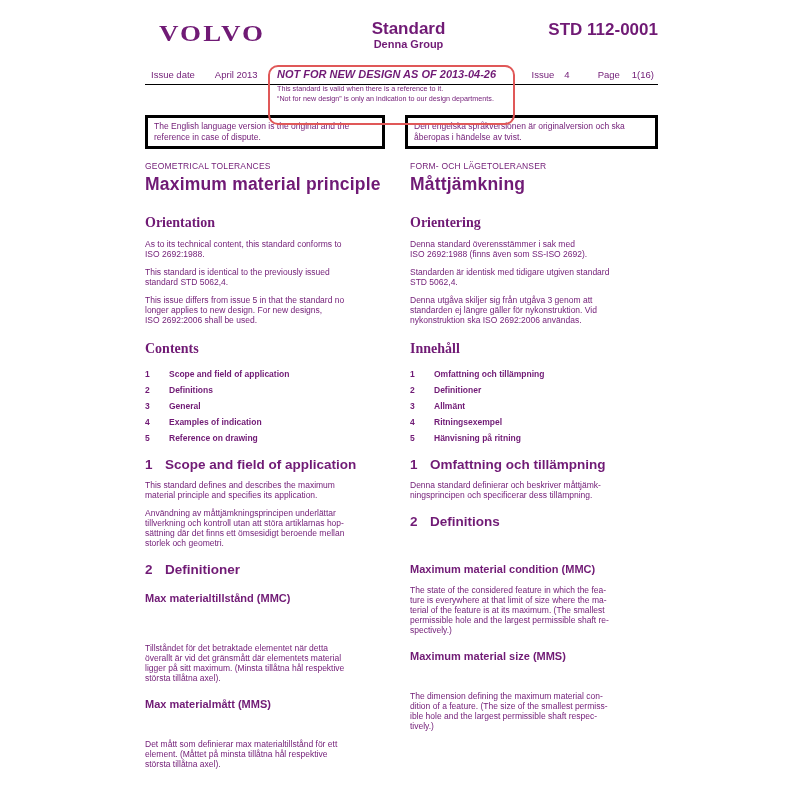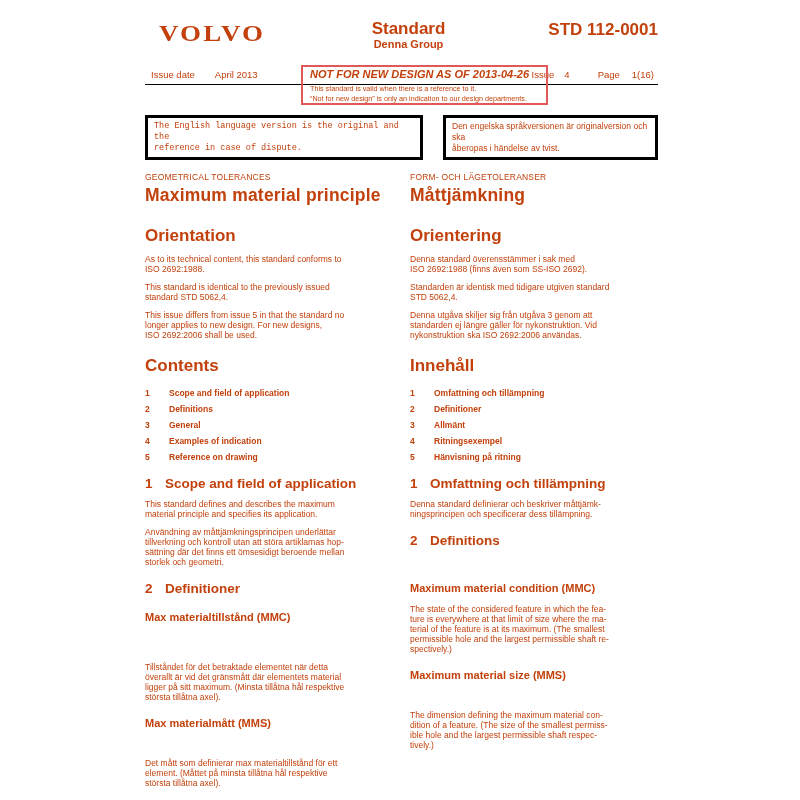--- a/index.html
+++ b/index.html
@@ -1,18 +1,18 @@
 <!DOCTYPE html>
 <html><head>
 <meta charset="utf-8">
 <style>
   html,body { margin:0; padding:0; background:#ffffff; }
   .page {
     position:relative; width:800px; height:800px;
-    background:#ffffff; color:#c2410c;
+    background:#ffffff; color:#701a75;
     font-family:"Liberation Sans", sans-serif;
     overflow:hidden;
   }
   .content { position:absolute; left:145px; top:16px; width:513px; }
 
   
   .doc-header { display:flex; height:44px; }
   .logo-wrap { width:150px; padding-left:14px; padding-top:6px; }
   .logo {
     font-family:"Liberation Serif", serif; font-weight:bold;
@@ -31,39 +31,38 @@
   .issue-label { margin-left:auto; }
   .issue-value { margin-left:10px; }
   .page-label { margin-left:28px; }
   .page-value { margin-left:12px; margin-right:4px; }
 
   .top-rule { border-top:1.5px solid #000; margin-top:3px; }
 
   
   .warning-box {
     position:absolute; left:123px; top:49px; width:247px;
-    border:2px solid #e05858; border-radius:0;
-    padding:1px 6px 0 7px; box-sizing:border-box; z-index:2;
+    border:2px solid #e05858; border-radius:10px;
+    padding:1px 6px 20px 7px; box-sizing:border-box; z-index:2;
     background:transparent;
-    margin-left:33px;
   }
   .warning-title { font-size:11px; font-weight:bold; font-style:italic; white-space:nowrap; margin-bottom:4px; }
   .warning-small { font-size:7.2px; line-height:9.5px; white-space:nowrap; }
 
   
   .notices { display:flex; gap:20px; margin-top:30px; }
   .notice { border:3px solid #000; padding:3px 6px; font-size:8.5px; line-height:11px; white-space:pre-line; box-sizing:border-box; }
-  .notice-en { width:278px;font-family:Liberation Mono, monospace; }
+  .notice-en { width:240px; }
   .notice-sv { flex:1; }
 
   
   .columns { display:grid; grid-template-columns:240px 248px; column-gap:25px; margin-top:12px; }
   .kicker { font-size:8.5px; letter-spacing:0.2px; }
   .col-title { font-size:17.5px; font-weight:bold; margin-top:3px; letter-spacing:0.2px; }
-  .cell-h2 { font-size:17px; font-weight:bold; margin-top:20px; }
+  .cell-h2 { font-size:14px; font-weight:bold; margin-top:20px;font-family:Liberation Serif, serif; }
   .cell-para { font-size:8.5px; line-height:10px; margin-top:8px; white-space:pre-line; }
   .toc { margin-top:6px; }
   .toc-item { display:flex; font-size:8.5px; font-weight:bold; margin-top:7px; line-height:9px; }
   .toc-num { width:10px; margin-right:14px; flex:none; }
   .sec-h2 { font-size:13.5px; font-weight:bold; margin-top:14px; display:flex; }
   .sec-num { width:20px; flex:none; }
   .h3 { font-size:11px; font-weight:bold; margin-top:15px; }
   .mt-contents { margin-top:16px; }
 </style>
 </head>

